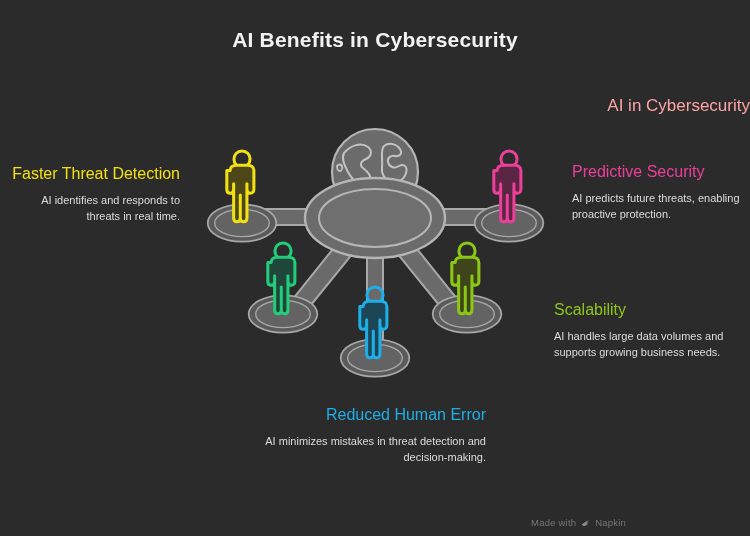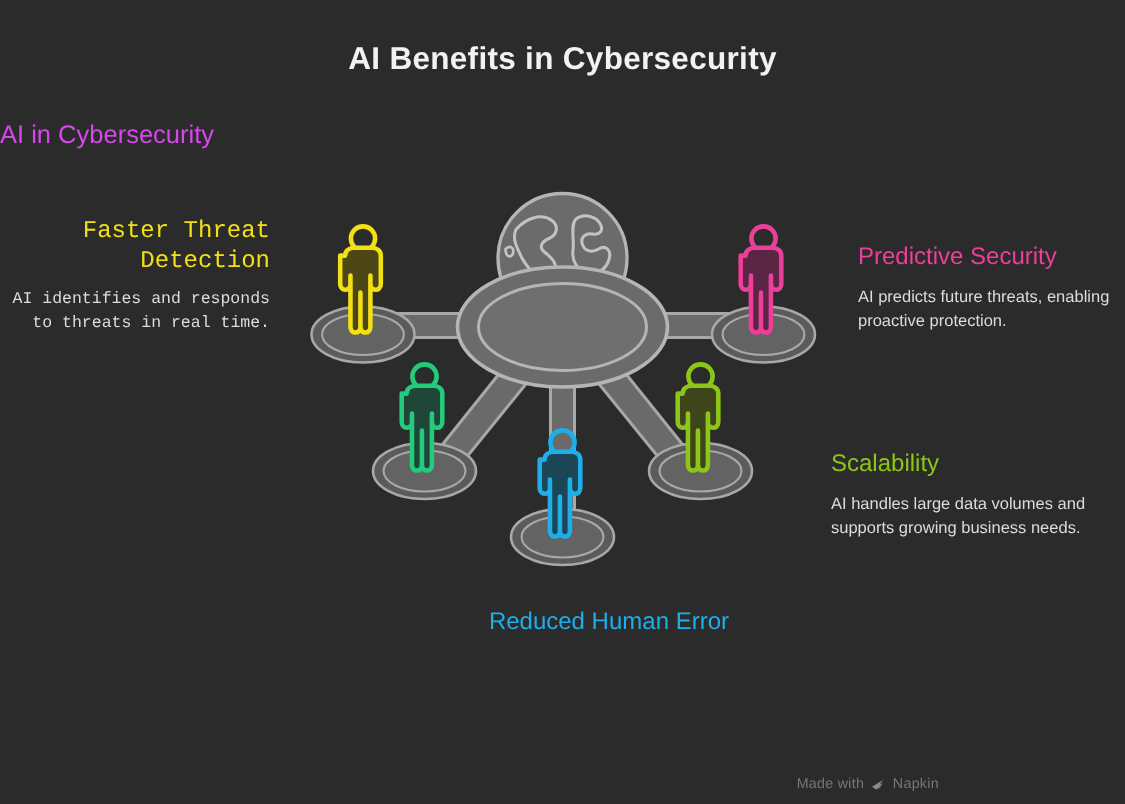--- a/index.html
+++ b/index.html
@@ -31,25 +31,25 @@
     font-size: 21px;
     font-weight: bold;
     color: #f2f2f2;
     letter-spacing: 0.2px;
   }
 
   
   .hub-label {
     position: absolute;
     left: 0;
-    top: 80px;
-    width: 750px;
-    text-align: left;
+    top: 96px;
+    width: 750px;
+    text-align: right;
     font-size: 17px;
-    color: #d946ef;
+    color: #fca5a5;
   }
 
   
   #diagram {
     position: absolute;
     left: 0;
     top: 0;
     width: 750px;
     height: 536px;
     pointer-events: none;
@@ -68,21 +68,21 @@
     font-size: 11px;
     line-height: 1.42;
     color: #dcdcdc;
     margin: 0;
   }
 
   .callout.align-right { text-align: right; }
   .callout.align-left  { text-align: left; }
   .callout.align-center{ text-align: right; }
 
-  #callout-faster-threat-detection { left: 8px;  top: 144px; width: 172px; font-family: Liberation Mono, monospace; }
+  #callout-faster-threat-detection { left: 8px;  top: 164px; width: 172px; }
   #callout-predictive-security     { left: 572px; top: 162px; width: 174px; }
   #callout-automation-of-tasks     { left: 44px;  top: 300px; width: 176px; }
   #callout-scalability             { left: 554px; top: 300px; width: 182px; }
   #callout-reduced-human-error     { left: 262px; top: 405px; width: 224px; }
 
   
   .watermark {
     position: absolute;
     right: 12px;
     bottom: 8px;
@@ -250,20 +250,21 @@
   </div>
 
 
   <div class="callout align-left" id="callout-scalability">
     <div class="c-head" style="color: rgb(140, 199, 23);">Scalability</div>
     <div class="c-body">AI handles large data volumes and supports growing business needs.</div>
   </div>
 
   <div class="callout align-center" id="callout-reduced-human-error">
     <div class="c-head" style="color: rgb(30, 174, 232);">Reduced Human Error</div>
+    <div class="c-body">AI minimizes mistakes in threat detection and decision-making.</div>
   </div>
 
   <div class="watermark" style="color: rgb(119, 119, 119);">
     <span>Made with</span>
     <span class="leaf">
       <svg viewBox="0 0 16 16" width="11" height="11">
         <path d="M2 11 L13 4 L9.5 8.5 L13 7.5 L9 11 L12 10.5 L6 13.5 Z" fill="#8a8a8a"></path>
       </svg>
     </span>
     <span>Napkin</span>

